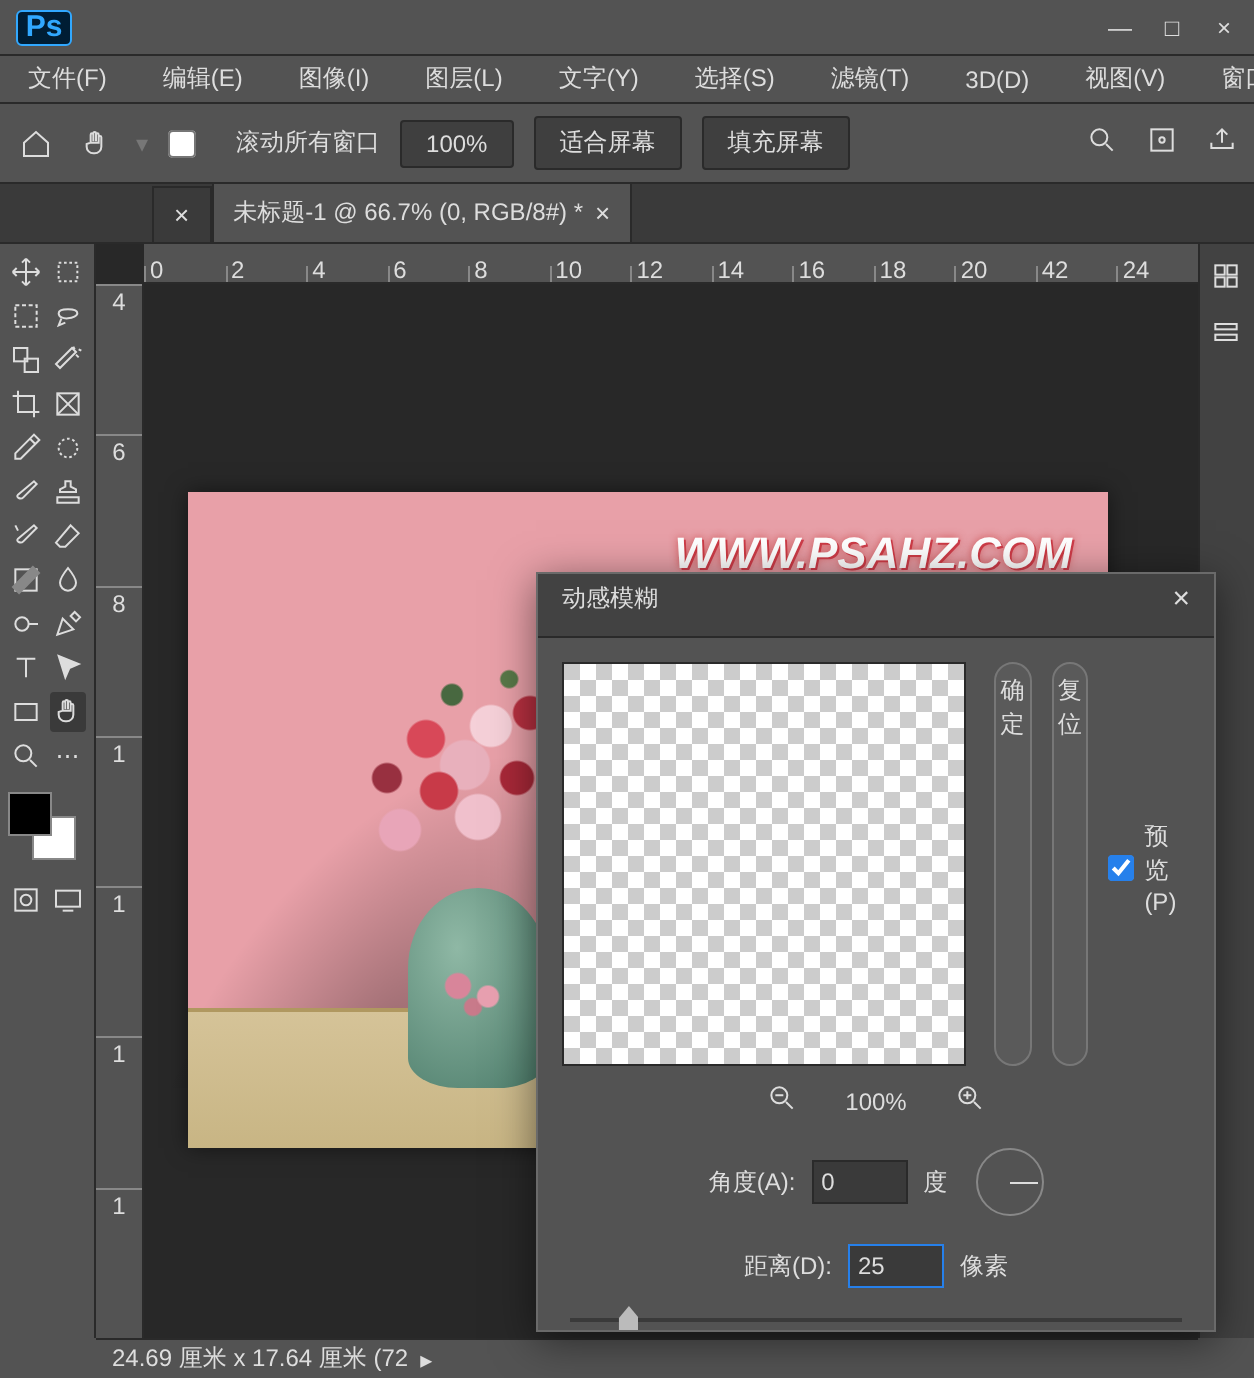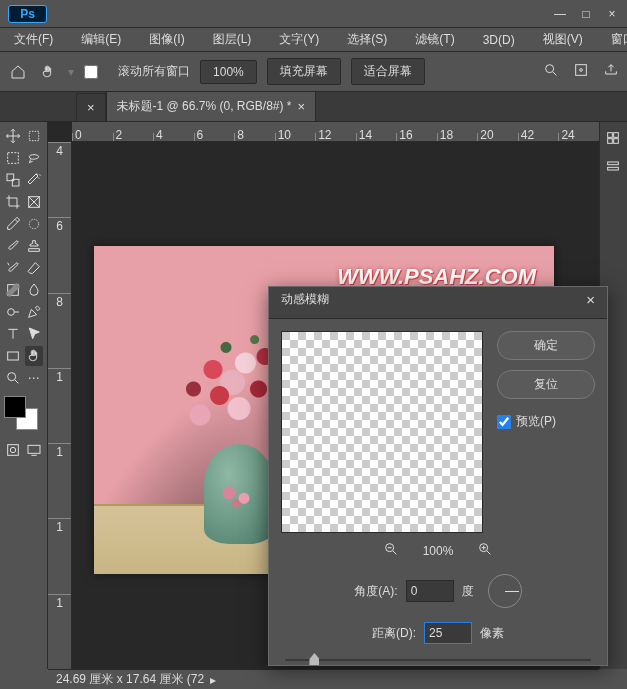--- a/index.html
+++ b/index.html
@@ -1,18 +1,18 @@
 <!DOCTYPE html>
 <html><head>
 <meta charset="utf-8">
 <style>
 *{margin:0;padding:0;box-sizing:border-box;font-family:"Microsoft YaHei",sans-serif;font-size:12px;color:#ddd;user-select:none}
 body{background:#535353;width:627px;height:689px;overflow:hidden;position:relative}
 .titlebar{height:28px;background:#535353;display:flex;align-items:center;padding:0 8px;border-bottom:1px solid #2a2a2a}
-.ps-logo{width:39px;height:18px;background:linear-gradient(135deg,#001d34,#001d34);border:1px solid #31a8ff;border-radius:3px;display:flex;align-items:center;justify-content:center;font-size:12px;color:#31a8ff;font-weight:bold;margin-right:19px}
+.ps-logo{width:28px;height:18px;background:linear-gradient(135deg,#001d34,#001d34);border:1px solid #31a8ff;border-radius:3px;display:flex;align-items:center;justify-content:center;font-size:15px;color:#31a8ff;font-weight:bold;margin-right:19px}
 .winbtns{margin-left:auto;display:flex;gap:12px}
 .winbtns span{width:14px;height:14px;display:flex;align-items:center;justify-content:center;cursor:pointer}
 .menubar{height:24px;background:#535353;display:flex;align-items:center;padding:0 8px;gap:16px;border-bottom:1px solid #2a2a2a}
 .menubar span{padding:2px 6px;cursor:pointer;white-space:nowrap}
 .optbar{height:40px;background:#535353;display:flex;align-items:center;padding:0 8px;gap:10px;border-bottom:1px solid #2a2a2a}
 .opt-icon{width:20px;height:20px;display:flex;align-items:center;justify-content:center}
 .opt-chk{display:flex;align-items:center;gap:20px}
 .opt-chk input{width:14px;height:14px}
 .opt-btn{background:#3f3f3f;border:1px solid #2a2a2a;padding:4px 12px;border-radius:2px;cursor:pointer}
 .opt-right{margin-left:auto;display:flex;gap:14px}
@@ -56,21 +56,21 @@
 radial-gradient(circle at 40% 18%,#486840 0 5px,transparent 6px),
 radial-gradient(circle at 62% 12%,#587848 0 4px,transparent 5px)}
 .shadow{position:absolute;bottom:30px;left:20px;width:160px;height:180px;background:radial-gradient(ellipse at 70% 90%,rgba(0,0,0,.35),transparent 65%);transform:skewX(-25deg)}
 .statusbar{position:absolute;bottom:0;left:48px;right:28px;height:20px;background:#535353;border-top:1px solid #2a2a2a;display:flex;align-items:center;padding:0 8px;font-size:11px;gap:6px}
 .dialog{position:absolute;top:286px;left:268px;width:340px;height:380px;background:#535353;border:1px solid #6a6a6a;box-shadow:0 4px 20px rgba(0,0,0,.5)}
 .dlg-title{height:32px;background:#424242;display:flex;align-items:flex-start;padding:4px 12px;border-bottom:1px solid #2a2a2a}
 .dlg-close{margin-left:auto;cursor:pointer;font-size:15px}
 .dlg-body{display:flex;padding:12px;gap:14px}
 .preview{width:202px;height:202px;border:1px solid #2a2a2a;background:
 repeating-conic-gradient(#fff 0 25%,#ccc 0 50%) 0 0/16px 16px}
-.dlg-side{display:flex;flex-direction:column;gap:10px;flex:1}
+.dlg-side{display:flex;flex-direction:row;gap:10px;flex:1}
 .dlg-btn{background:#5a5a5a;border:1px solid #777;border-radius:14px;padding:5px 0;text-align:center;cursor:pointer}
 .dlg-chk{display:flex;align-items:center;gap:5px;margin-top:4px}
 .dlg-chk input{width:14px;height:14px;accent-color:#2680eb}
 .zoom-row{display:flex;align-items:center;justify-content:center;gap:24px;margin-top:-4px}
 .zoom-row span{cursor:pointer}
 .field-row{display:flex;align-items:center;justify-content:center;gap:8px;margin-top:14px}
 .field-row input{width:48px;background:#3a3a3a;border:1px solid #2a2a2a;color:#ddd;padding:3px 4px;text-align:left}
 .field-row input.active{border:1px solid #2680eb}
 .angle-ctrl{width:34px;height:34px;border:1px solid #888;border-radius:50%;position:relative;margin-left:6px}
 .angle-ctrl::after{content:"";position:absolute;top:50%;left:50%;width:14px;height:1px;background:#ddd;transform-origin:left center}
@@ -114,22 +114,22 @@
       <svg viewBox="0 0 24 24">
         <path d="M8 11V5a1 1 0 012 0v5M10 10V4a1 1 0 012 0v6M12 10V5a1 1 0 012 0v5M14 11V7a1 1 0 012 0v7a5 5 0 01-5 5h-1a5 5 0 01-5-5v-2l3-1z"></path>
       </svg>
     </div>
   <span style="color:#777">▾</span>
   <label class="opt-chk">
       <input type="checkbox" style="">
       <span>滚动所有窗口</span>
     </label>
   <div class="opt-btn">100%</div>
+  <div class="opt-btn">适合屏幕</div>
   <div class="opt-btn">填充屏幕</div>
-  <div class="opt-btn">适合屏幕</div>
   <div class="opt-right">
     <div><svg viewBox="0 0 24 24">
           <circle cx="10" cy="10" r="6"></circle>
           <path d="M15 15l5 5"></path>
         </svg></div>
     <div><svg viewBox="0 0 24 24">
           <rect x="4" y="4" width="16" height="16"></rect>
           <circle cx="12" cy="12" r="2"></circle>
         </svg></div>
     <div><svg viewBox="0 0 24 24">

